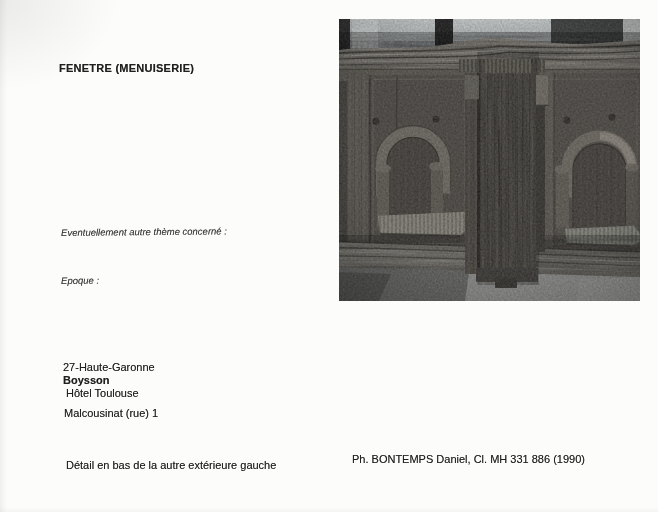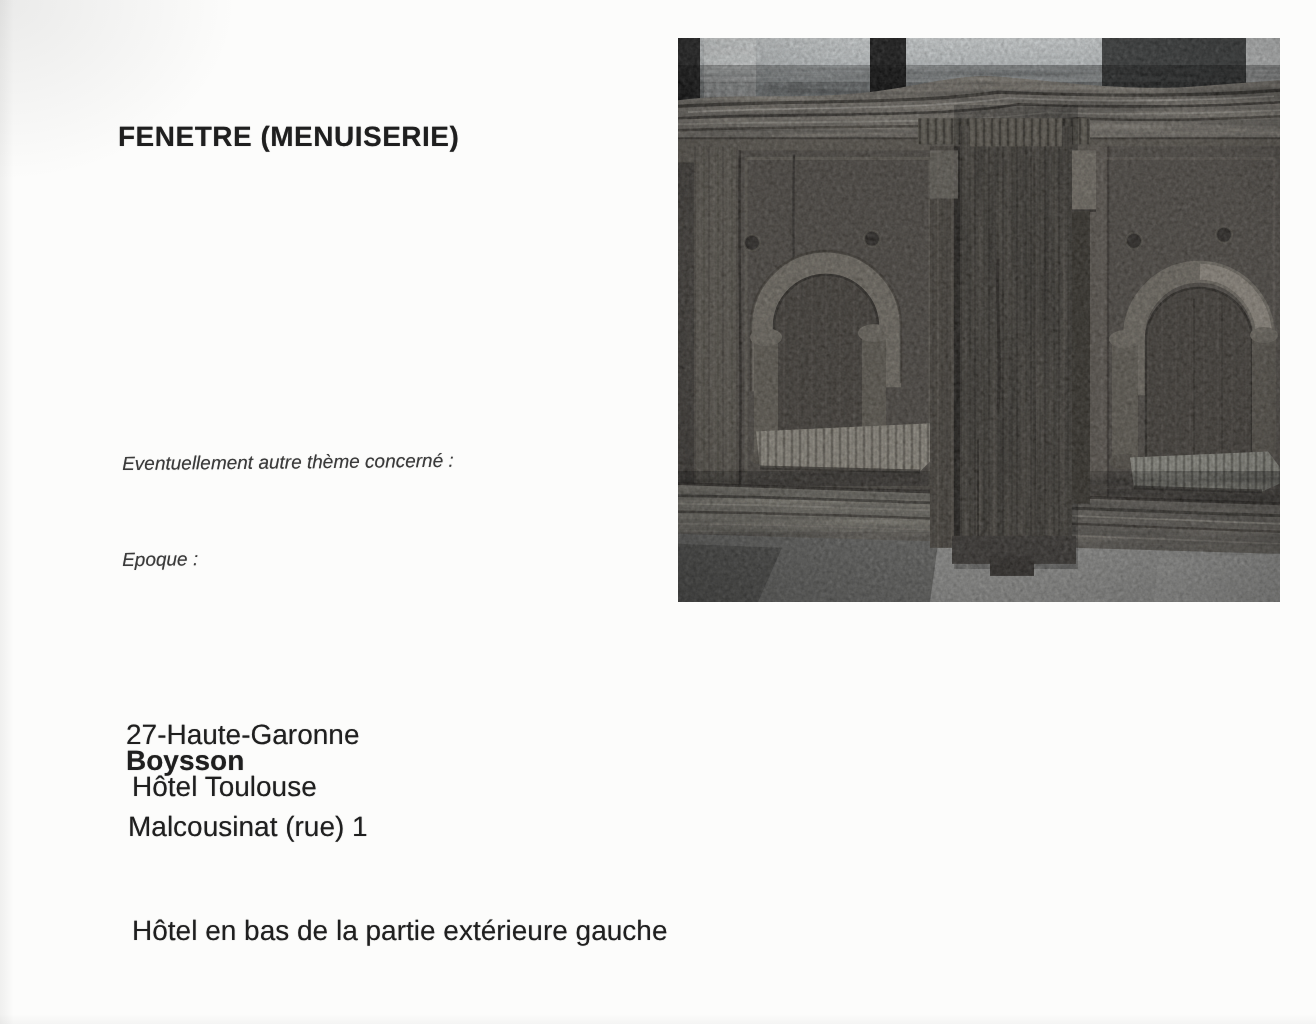--- a/index.html
+++ b/index.html
@@ -6,21 +6,21 @@
   .page{
     position:relative;width:658px;height:512px;overflow:hidden;
     background:
       radial-gradient(ellipse 170px 130px at 0px 0px, rgba(0,0,0,0.07), rgba(0,0,0,0) 70%),
       linear-gradient(90deg, rgba(0,0,0,0.05), rgba(0,0,0,0) 7px),
       linear-gradient(0deg, rgba(0,0,0,0.03), rgba(0,0,0,0) 5px),
       #fcfcfb;
     font-family:"Liberation Sans", sans-serif;
     color:#1f1f1f;
   }
-  .t{position:absolute;white-space:nowrap;font-size:14px;line-height:13px;
+  .t{position:absolute;white-space:nowrap;font-size:11px;line-height:13px;
      text-shadow:0 0 0.45px rgba(30,30,30,0.55);}
   .b{font-weight:bold;}
   .it{font-style:italic;font-size:9.5px;color:#3a3a3a;text-shadow:0 0 0.4px rgba(55,55,55,0.5);}
   .tilt{transform:rotate(-0.55deg);transform-origin:left top;}
   .val{margin-left:11px;}
   .photo{position:absolute;left:339px;top:19px;width:301px;height:282px;background:#4f4b46;}
   .photo svg{display:block;filter:blur(0.35px) brightness(0.99) contrast(1.02);}
 </style>
 </head>
 <body>
@@ -31,22 +31,23 @@
 
 
   <div class="t it tilt" style="left:61px;top:226px">Eventuellement autre thème concerné :</div>
 
   <div class="t it tilt" style="left:61px;top:274px">Epoque :</div>
 
   <div class="t" style="left:63px;top:361px">27-Haute-Garonne</div>
   <div class="t b" style="left:63px;top:374px">Boysson</div>
   <div class="t" style="left:66px;top:387px">Hôtel Toulouse</div>
   <div class="t" style="left:64px;top:407px">Malcousinat (rue) 1</div>
-  <div class="t" style="left:66px;top:459px">Hôtel en bas de la partie extérieure gauche</div>
-
+  <div class="t" style="left:66px;top:459px">Détail en bas de la autre extérieure gauche</div>
+
+  <div class="t" style="left:352px;top:453px">Ph. BONTEMPS Daniel, Cl. MH 331 886 (1990)</div>
 
   <div class="photo">
     <svg viewBox="0 0 301 281" width="301" height="282" preserveAspectRatio="none" xmlns="http://www.w3.org/2000/svg">
       <defs>
         <linearGradient id="gGlass" x1="0" y1="0" x2="0" y2="1">
           <stop offset="0" stop-color="#d0d4d5"></stop>
             <stop offset="1" stop-color="#9fa5a7"></stop>
         </linearGradient>
         <radialGradient id="gVig" cx="50%" cy="45%" r="75%">
           <stop offset="0.62" stop-color="#000" stop-opacity="0"></stop>

